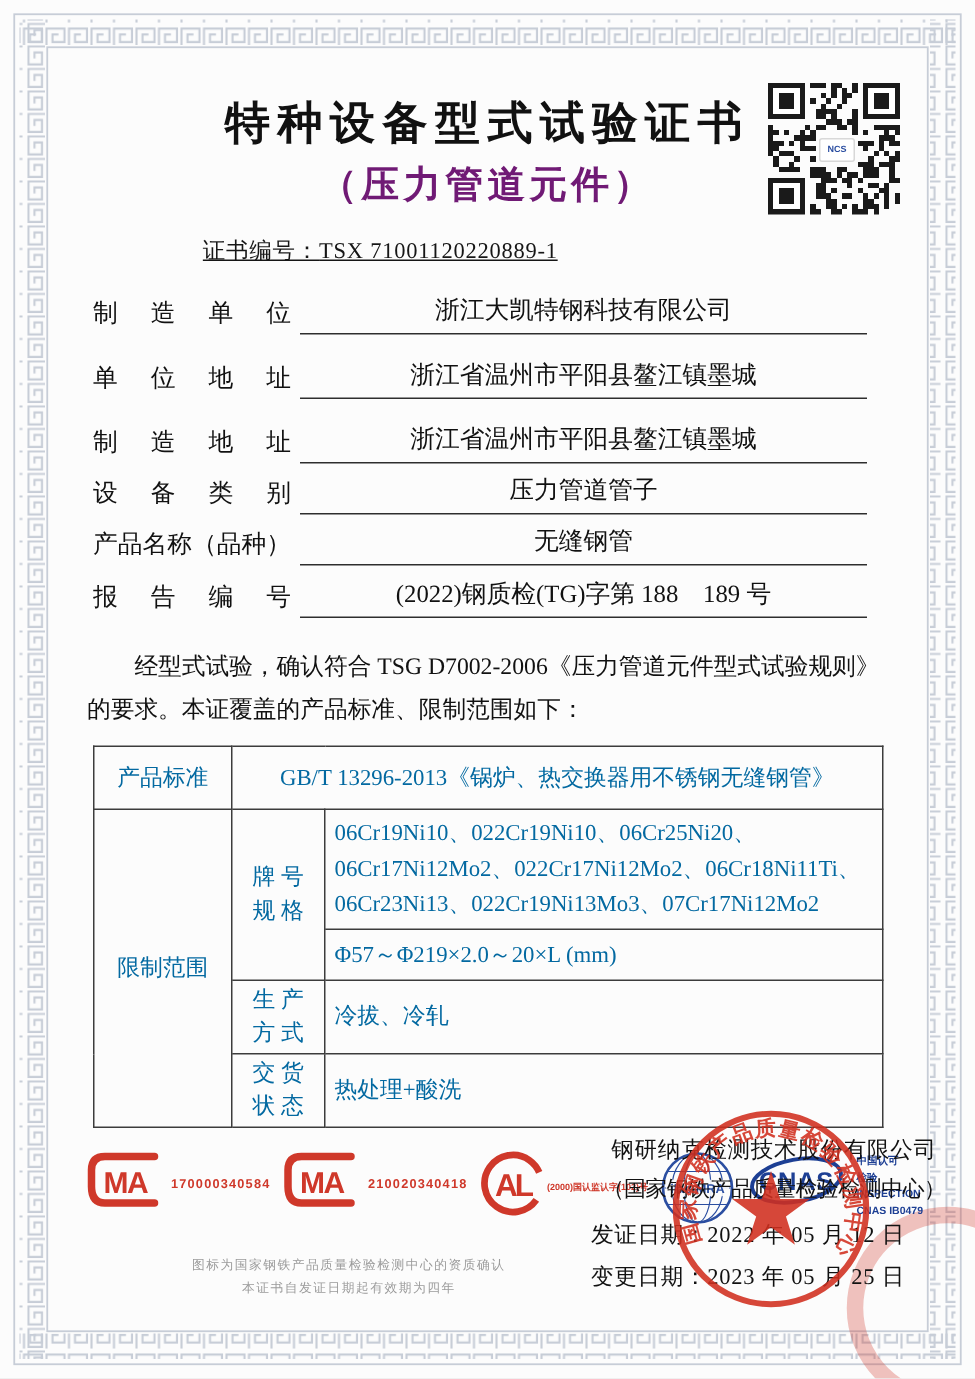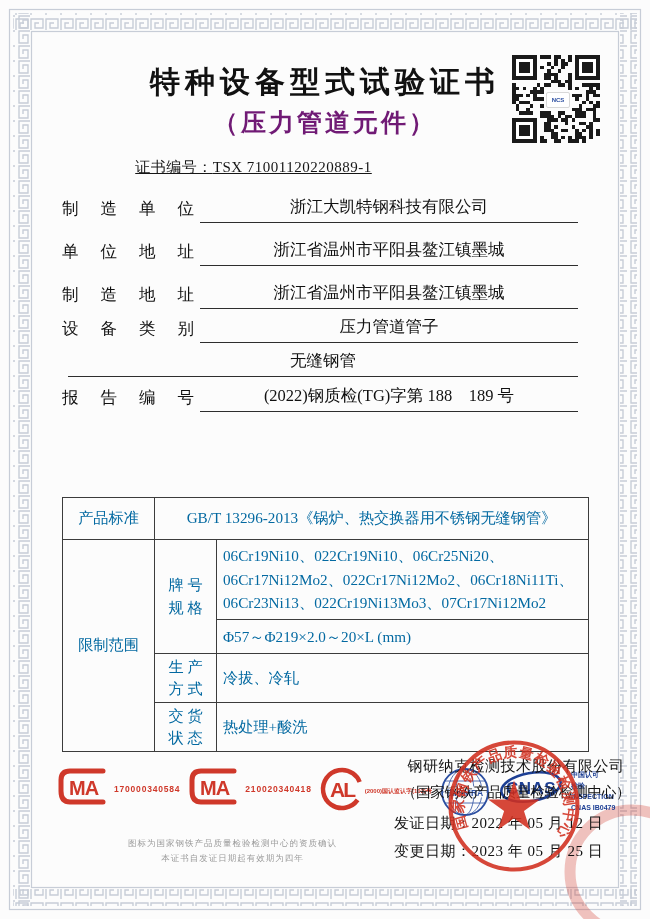--- a/index.html
+++ b/index.html
@@ -309,28 +309,30 @@
     </div>
     <div class="frow" style="top:86px">
       <div class="flabel">制造地址</div>
       <div class="fvalue">浙江省温州市平阳县鳌江镇墨城</div>
     </div>
     <div class="frow" style="top:120px">
       <div class="flabel">设备类别</div>
       <div class="fvalue">压力管道管子</div>
     </div>
     <div class="frow" style="top:154px">
+      <div class="flabel">产品名称（品种）</div>
       <div class="fvalue">无缝钢管</div>
     </div>
     <div class="frow" style="top:189px">
       <div class="flabel">报告编号</div>
       <div class="fvalue">(2022)钢质检(TG)字第 188　189 号</div>
     </div>
   </div>
 
+  <div class="abs statement">经型式试验，确认符合 TSG D7002-2006《压力管道元件型式试验规则》的要求。本证覆盖的产品标准、限制范围如下：</div>
 
   <div class="abs scope-table">
     <table>
       <colgroup>
           <col style="width:92px">
           <col style="width:62px">
           <col style="width:372px">
         </colgroup>
       <tbody>
           <tr style="height:42px">

